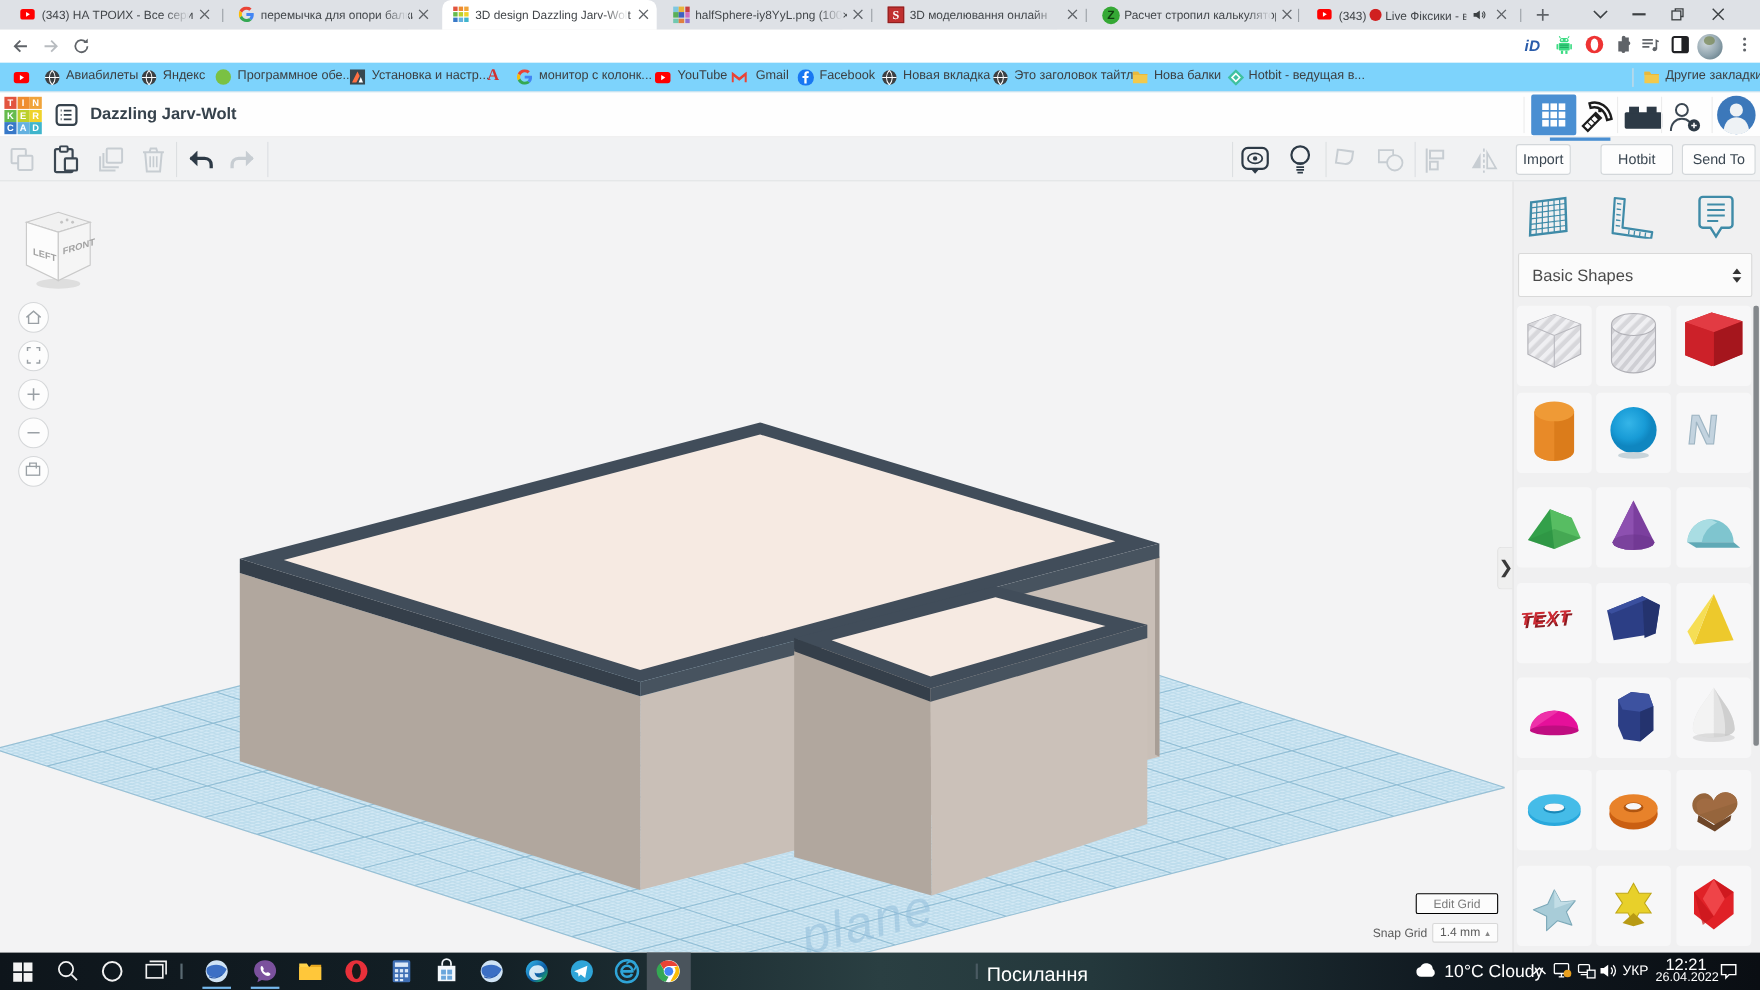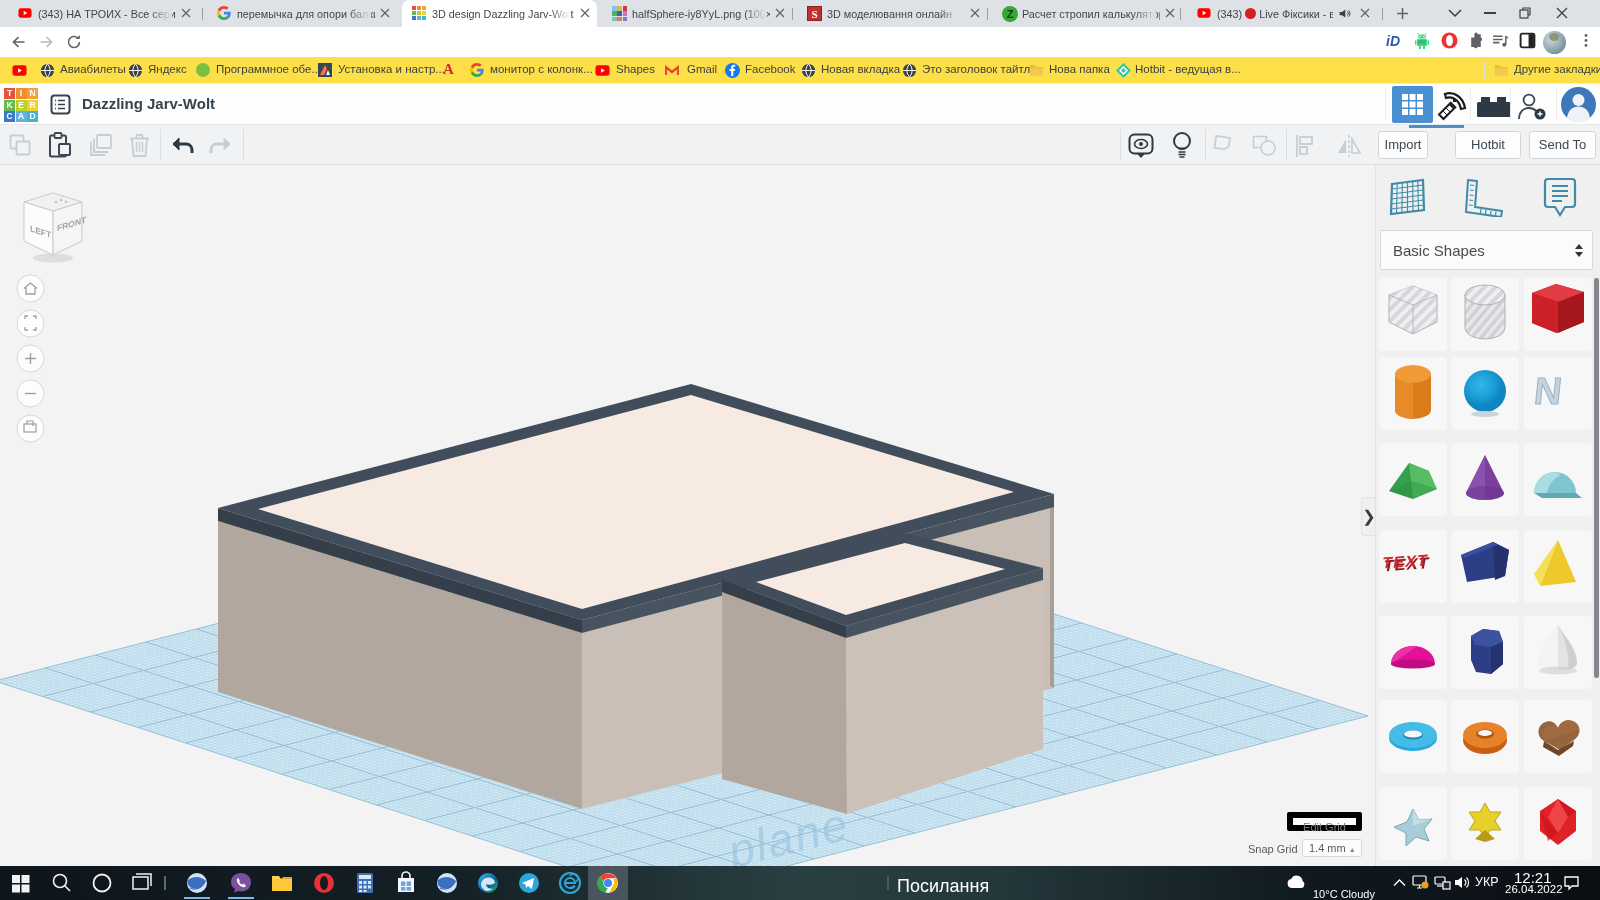--- a/index.html
+++ b/index.html
@@ -11,21 +11,21 @@
 .tab .tx{position:absolute;right:6px;top:7px;width:13px;height:13px;color:#5f6368;font-size:12px;line-height:13px;text-align:center;}
 .tabsep{position:absolute;top:8px;width:1px;height:12px;background:#9aa0a6;}
 .activetab{background:#fff;border-radius:8px 8px 0 0;}
 .fade-g{position:absolute;right:26px;top:0;width:22px;height:27px;background:linear-gradient(90deg,rgba(222,225,230,0),#dee1e6);}
 .fade-w{position:absolute;right:26px;top:0;width:22px;height:27px;background:linear-gradient(90deg,rgba(255,255,255,0),#fff);}
 
 #toolbar{left:0;top:27px;width:1600px;height:30px;background:#fff;}
 #omni{position:absolute;left:95px;top:3.5px;width:1280px;height:23px;border-radius:12px;background:#f1f3f4;}
 #omni .url{position:absolute;left:27px;top:4.5px;font-size:13px;color:#202124;}
 
-#bookmarks{left:0;top:57px;width:1600px;height:27px;background:#fde047;border-bottom:1px solid #e8eaed;}
+#bookmarks{left:0;top:57px;width:1600px;height:27px;background:#7dd3fc;border-bottom:1px solid #e8eaed;}
 .bm{position:absolute;top:6px;height:16px;font-size:11.5px;color:#3c4043;white-space:nowrap;}
 
 #tkhead{left:0;top:84px;width:1600px;height:41px;background:#fefefe;border-bottom:1px solid #e7e7e7;}
 #tklogo{position:absolute;left:4px;top:4px;width:34px;height:34px;display:grid;grid-template-columns:11px 11px 11px;grid-template-rows:11px 11px 11px;gap:0.5px;}
 #tklogo div{color:#fff;font-size:8.5px;font-weight:bold;text-align:center;line-height:11px;}
 #tktitle{position:absolute;left:82px;top:11px;font-size:15px;font-weight:bold;color:#36424c;}
 
 #tktb{left:0;top:125px;width:1600px;height:40px;background:#f1f2f3;border-bottom:1px solid #dcdfe1;}
 .tbtn{position:absolute;top:6px;height:28px;background:#fdfdfd;border:1px solid #d3d7da;border-radius:3px;font-size:13px;color:#3b4752;text-align:center;}
 .vsep{position:absolute;top:4px;width:1px;height:32px;background:#dcdfe1;}
@@ -229,21 +229,21 @@
       <path fill="#EA4335" d="M24 9.5c3.54 0 6.71 1.22 9.21 3.6l6.85-6.85C35.9 2.38 30.47 0 24 0 14.62 0 6.51 5.38 2.56 13.22l7.98 6.19C12.43 13.72 17.74 9.5 24 9.5z"></path>
       <path fill="#4285F4" d="M46.98 24.55c0-1.57-.15-3.09-.38-4.55H24v9.02h12.94c-.58 2.96-2.26 5.48-4.78 7.18l7.73 6c4.51-4.18 7.09-10.36 7.09-17.65z"></path>
       <path fill="#FBBC05" d="M10.53 28.59c-.48-1.45-.76-2.99-.76-4.59s.27-3.14.76-4.59l-7.98-6.19C.92 16.46 0 20.12 0 24c0 3.88.92 7.54 2.56 10.78l7.97-6.19z"></path>
       <path fill="#34A853" d="M24 48c6.48 0 11.93-2.13 15.89-5.81l-7.73-6c-2.15 1.45-4.92 2.3-8.16 2.3-6.26 0-11.57-4.22-13.47-9.91l-7.98 6.19C6.51 42.62 14.62 48 24 48z"></path>
     </svg>
     <div class="bm" style="left:490px">монитор с колонк...</div>
     <svg class="abs" style="left:595px;top:6px" width="15" height="15" viewBox="0 0 16 16">
       <rect x="0.5" y="2.5" width="15" height="11" rx="2.8" fill="#f00"></rect>
       <path d="M6.5 5.5l4 2.5-4 2.5z" fill="#fff"></path>
     </svg>
-    <div class="bm" style="left:616px">Shapes</div>
+    <div class="bm" style="left:616px">YouTube</div>
     <svg class="abs" style="left:665px;top:8px" width="14" height="11" viewBox="0 0 16 12">
       <path d="M1.2 11V2l6.8 5.4L14.8 2v9" stroke-width="2.2" fill="none" stroke="#ea4335"></path>
       <path d="M1.2 2.6L8 8l6.8-5.4" stroke="#ea4335" stroke-width="2.2" fill="none"></path>
     </svg>
     <div class="bm" style="left:687px">Gmail</div>
     <svg class="abs" style="left:725px;top:6px" width="15" height="15" viewBox="0 0 15 15">
       <circle cx="7.5" cy="7.5" r="7.5" fill="#1877f2"></circle>
       <path d="M9.8 8l.4-2H8.3V4.7c0-.6.3-1.1 1.2-1.1h.8V1.9S9.5 1.7 8.8 1.7c-1.6 0-2.6 1-2.6 2.7V6H4.5v2h1.7v5h2.1V8z" fill="#fff"></path>
     </svg>
     <div class="bm" style="left:745px">Facebook</div>
@@ -254,21 +254,21 @@
     <div class="bm" style="left:821px">Новая вкладка</div>
     <svg class="abs" style="left:902px;top:6px" width="15" height="15" viewBox="0 0 16 16">
       <circle cx="8" cy="8" r="7" fill="#3c4043"></circle>
       <path d="M1 8h14M8 1a10 10 0 010 14M8 1a10 10 0 000 14" stroke="#fff" stroke-width="1" fill="none"></path>
     </svg>
     <div class="bm" style="left:922px">Это заголовок тайтл</div>
     <svg class="abs" style="left:1029px;top:6px" width="15" height="14" viewBox="0 0 16 14">
       <path d="M1 2h5l1.5 2H15v9H1z" fill="#f2c94c"></path>
       <path d="M1 2h5l1.5 2H15v1H1z" fill="#e8b93c"></path>
     </svg>
-    <div class="bm" style="left:1049px">Нова папка</div>
+    <div class="bm" style="left:1049px">Нова балки</div>
     <svg class="abs" style="left:1116px;top:6px" width="15" height="15" viewBox="0 0 15 15">
       <path d="M7.5 0L15 7.5 7.5 15 0 7.5z" fill="#3fc1a0"></path>
       <path d="M7.5 3L12 7.5 7.5 12 3 7.5z" fill="#fff"></path>
       <path d="M7.5 5L10 7.5 7.5 10 5 7.5z" fill="#3fc1a0"></path>
     </svg>
     <div class="bm" style="left:1135px">Hotbit - ведущая в...</div>
     <div class="abs" style="left:1484px;top:5px;width:1px;height:17px;background:#dadce0"></div>
     <svg class="abs" style="left:1494px;top:6px" width="15" height="14" viewBox="0 0 16 14">
       <path d="M1 2h5l1.5 2H15v9H1z" fill="#f2c94c"></path>
       <path d="M1 2h5l1.5 2H15v1H1z" fill="#e8b93c"></path>
@@ -439,21 +439,21 @@
       <circle cx="14.5" cy="84.5" r="13.5" fill="#fdfdfd" stroke="#d5d7d9" stroke-width="1"></circle>
       <circle cx="14.5" cy="119.5" r="13.5" fill="#fdfdfd" stroke="#d5d7d9" stroke-width="1"></circle>
       <circle cx="14.5" cy="154.5" r="13.5" fill="#fdfdfd" stroke="#d5d7d9" stroke-width="1"></circle>
       <path d="M8 14.5l6.5-5.5 6.5 5.5M10 13.5V20h9v-6.5" fill="none" stroke="#9aa0a5" stroke-width="1.3"></path>
       <path d="M9 45v-3h3M17 42h3v3M20 53v3h-3M12 56H9v-3" fill="none" stroke="#9aa0a5" stroke-width="1.3"></path>
       <path d="M14.5 79v11M9 84.5h11" stroke="#9aa0a5" stroke-width="1.4"></path>
       <path d="M9 119.5h11" stroke="#9aa0a5" stroke-width="1.4"></path>
       <rect x="8" y="150" width="12" height="8" fill="none" stroke="#9aa0a5" stroke-width="1.2"></rect>
       <path d="M11 150v-3h6v5" fill="none" stroke="#9aa0a5" stroke-width="1.2"></path>
     </svg>
-    <div class="abs" style="left:1287px;top:647px;width:75px;height:19px;background:#fcfcfc;border:6px solid #000000;border-radius:2px;font-size:11px;color:#7a7a7a;text-align:center;line-height:18px">Edit Grid</div>
+    <div class="abs" style="left:1287px;top:647px;width:75px;height:19px;background:#fcfcfc;border:1px solid #000000;border-radius:2px;font-size:11px;color:#7a7a7a;text-align:center;line-height:18px">Edit Grid</div>
     <div class="abs" style="left:1248px;top:678px;font-size:11px;color:#5a5a5a">Snap Grid</div>
     <div class="abs" style="left:1302px;top:674px;width:60px;height:18px;background:#fcfcfc;border:1px solid #d8d8d8;border-radius:2px;font-size:11px;color:#5a5a5a;line-height:17px"><span style="margin-left:6px">1.4 mm</span> <span style="font-size:7px;color:#888">▲</span></div>
     <div class="abs" style="left:1361px;top:332px;width:15px;height:39px;background:#efefef;border:1px solid #e2e2e2;border-right:none;border-radius:4px 0 0 4px;color:#3a3a3a;font-size:16px;text-align:center;line-height:38px">❯</div>
   </div>
 <div id="panel" class="abs">
     <svg class="abs" style="left:13px;top:12px" width="37" height="40" viewBox="0 0 37 40">
       <path d="M8.2 6.3L7.5 36.3 M2.8 12.0L34.2 8.0 M13.3 5.7L13.0 35.7 M2.7 17.0L34.3 13.0 M18.5 5.0L18.5 35.0 M2.5 22.0L34.5 18.0 M23.7 4.3L24.0 34.3 M2.3 27.0L34.7 23.0 M28.8 3.7L29.5 33.7 M2.2 32.0L34.8 28.0" stroke="#3f8ba8" stroke-width="1.1" fill="none"></path>
       <polygon points="3,7 34,3 35,33 2,37" fill="none" stroke="#3f8ba8" stroke-width="2.2"></polygon>
     </svg>
     <svg class="abs" style="left:88px;top:13px" width="40" height="39" viewBox="0 0 40 39">
@@ -709,21 +709,21 @@
       <path d="M20.3 7.2a9.6 9.6 0 01-7 14.2l4-7.4a4.9 4.9 0 00-.3-5.6z" fill="#fbbc05"></path>
       <path d="M4 5l3.5 5.9a4.9 4.9 0 004.3 6l-2.5 4.6A9.6 9.6 0 014 5z" fill="#34a853"></path>
       <circle cx="12" cy="12" r="4" fill="#4285f4"></circle>
       <circle cx="12" cy="12" r="3.2" fill="#fff" opacity="0"></circle>
     </svg>
     <div class="abs" style="left:887px;top:10px;width:2px;height:14px;background:#4a5a62"></div>
     <div class="trtext" style="left:897px;top:10px;font-size:18px">Посилання</div>
     <svg class="abs" style="left:1286px;top:8px" width="22" height="18" viewBox="0 0 22 18">
       <path d="M6 14a4.5 4.5 0 01-.8-8.9A6 6 0 0116.6 7 4 4 0 0116 14z" fill="#fff"></path>
     </svg>
-    <div class="trtext" style="left:1313px;top:22px;font-size:11px">10°C Cloudy</div>
+    <div class="trtext" style="left:1313px;top:9px;font-size:16px">10°C Cloudy</div>
     <svg class="abs" style="left:1393px;top:12px" width="13" height="9" viewBox="0 0 13 9">
       <path d="M1 7.5L6.5 2 12 7.5" stroke="#fff" stroke-width="1.4" fill="none"></path>
     </svg>
     <svg class="abs" style="left:1412px;top:9px" width="17" height="15" viewBox="0 0 17 15">
       <rect x="1" y="1" width="13" height="9" rx="1" fill="none" stroke="#fff" stroke-width="1.2"></rect>
       <path d="M5 13h5M7.5 10v3" stroke="#fff" stroke-width="1.2"></path>
       <circle cx="13" cy="10" r="3.5" fill="#e8a020"></circle>
     </svg>
     <svg class="abs" style="left:1434px;top:9px" width="17" height="15" viewBox="0 0 17 15">
       <rect x="1" y="2" width="10" height="7" rx="1" fill="none" stroke="#fff" stroke-width="1.2"></rect>

